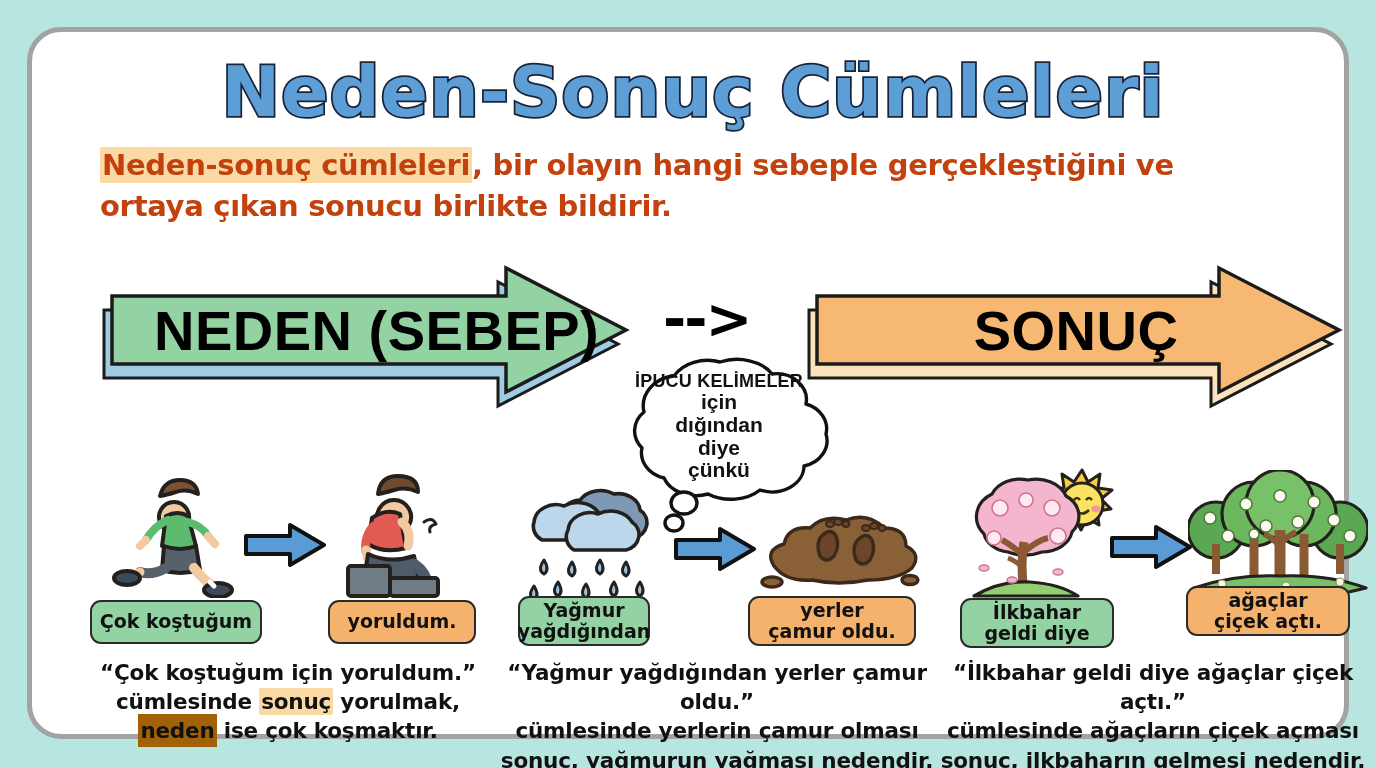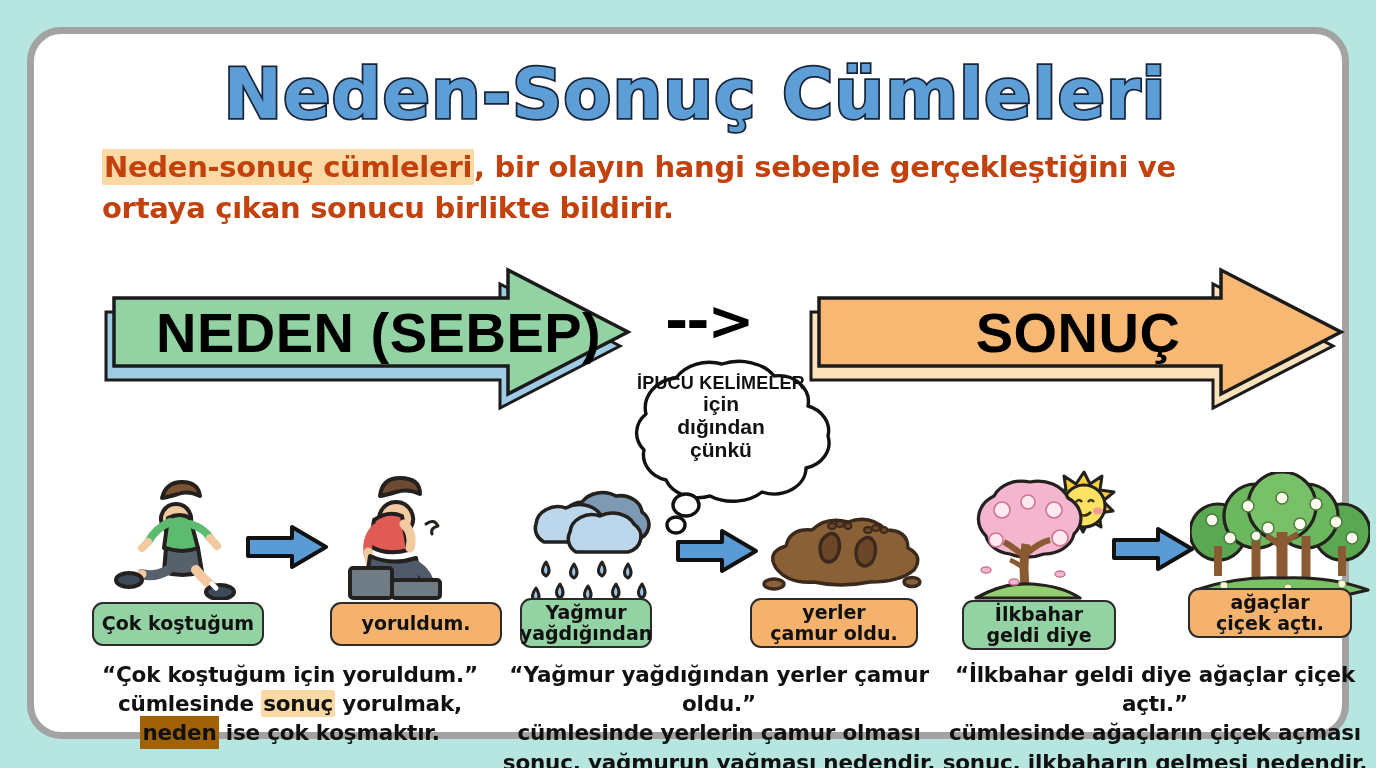--- a/index.html
+++ b/index.html
@@ -15,21 +15,21 @@
     background: #b7e6e0;
     overflow: hidden;
   }
   #card {
     position: absolute;
     left: 27px;
     top: 27px;
     width: 1322px;
     height: 712px;
     background: #ffffff;
-    border: 7px solid #a3a3a3;
+    border: 5px solid #a3a3a3;
     border-radius: 34px;
     box-sizing: border-box;
   }
 
   
   #title {
     position: absolute;
     left: 0; top: 24px;
     width: 1322px;
     text-align: center;
@@ -189,20 +189,21 @@
                    a32,26 0 0 1 -44,24 a38,26 0 0 1 -52,4 a34,26 0 0 1 -44,-16
                    a30,26 0 0 1 -22,-30 a30,26 0 0 1 2,-36 z"></path>
           <ellipse cx="100" cy="153" rx="13" ry="11"></ellipse>
           <ellipse cx="90" cy="173" rx="9" ry="8"></ellipse>
         </g>
       </svg>
       <div id="cloud-text">
         <div id="cloud-head">İPUCU KELİMELER</div>
         <span class="cloud-word">için</span>
         <span class="cloud-word">dığından</span>
+        <span class="cloud-word">diye</span>
         <span class="cloud-word">çünkü</span>
       </div>
     </div>
 
     <div class="group" id="group-1">
       <div class="scene">
 
         <svg class="art" style="left:22px; top:6px;" width="150" height="130" viewBox="0 0 150 130">
           <g stroke="#23201e" stroke-width="4" stroke-linecap="round" stroke-linejoin="round" fill="none">
             <path d="M74,34 a15,15 0 1 0 0.1,0" fill="#f3c9a2"></path>
@@ -237,21 +238,21 @@
             <path d="M40,84 q22,10 46,2 l6,28 q-28,8 -56,-2 z" fill="#4f5a6b"></path>
             <path d="M86,94 q12,8 14,22" stroke-width="11" stroke="#4f5a6b"></path>
             <rect x="20" y="96" width="42" height="30" rx="3" fill="#6f7b85"></rect>
             <rect x="62" y="108" width="48" height="18" rx="3" fill="#6f7b85"></rect>
             <path d="M96,52 q8,-6 12,2 q-8,2 -6,8" stroke-width="3"></path>
           </g>
         </svg>
       </div>
 
       <div class="pill pill-cause" style="left:12px; top:138px; width:172px; height:44px;">Çok koştuğum</div>
-      <div class="pill pill-effect" style="left:250px; top:138px; width:172px; height:44px;">yoruldum.</div>
+      <div class="pill pill-effect" style="left:250px; top:138px; width:148px; height:44px;">yoruldum.</div>
 
       <div class="explain">
         <span>“Çok koştuğum için yoruldum.”</span><br>
         <span>cümlesinde </span><span class="hl-orange">sonuç</span><span> yorulmak,</span><br>
         <span class="hl-green">neden</span><span> ise çok koşmaktır.</span>
       </div>
     </div>
 
     <div class="group" id="group-2">
       <div class="scene">

